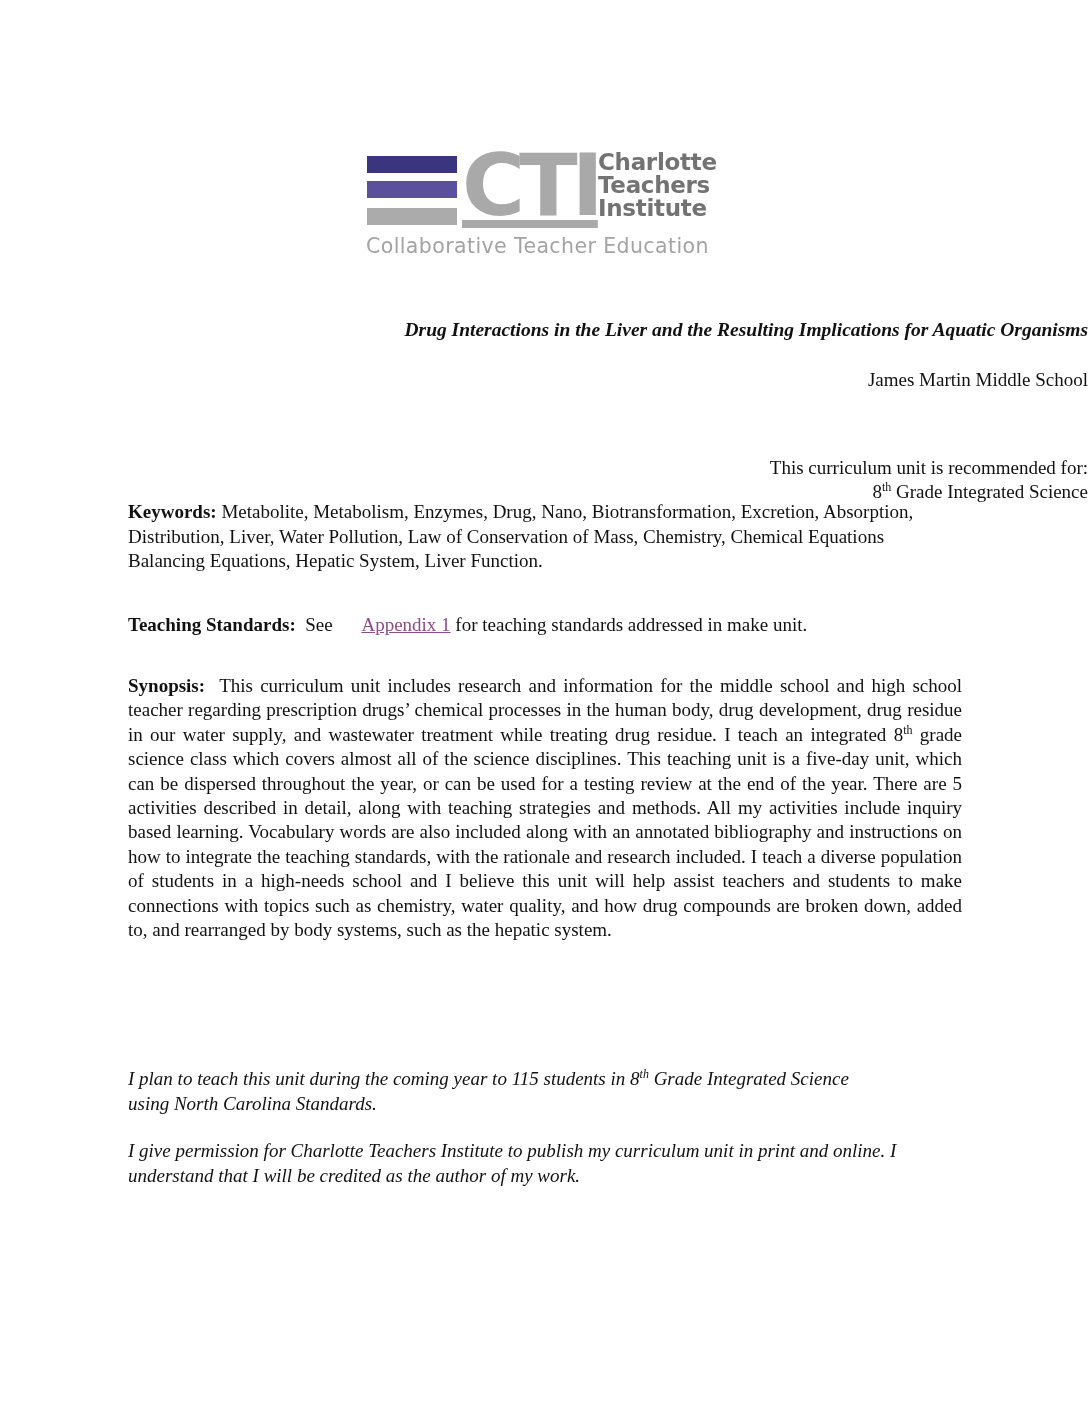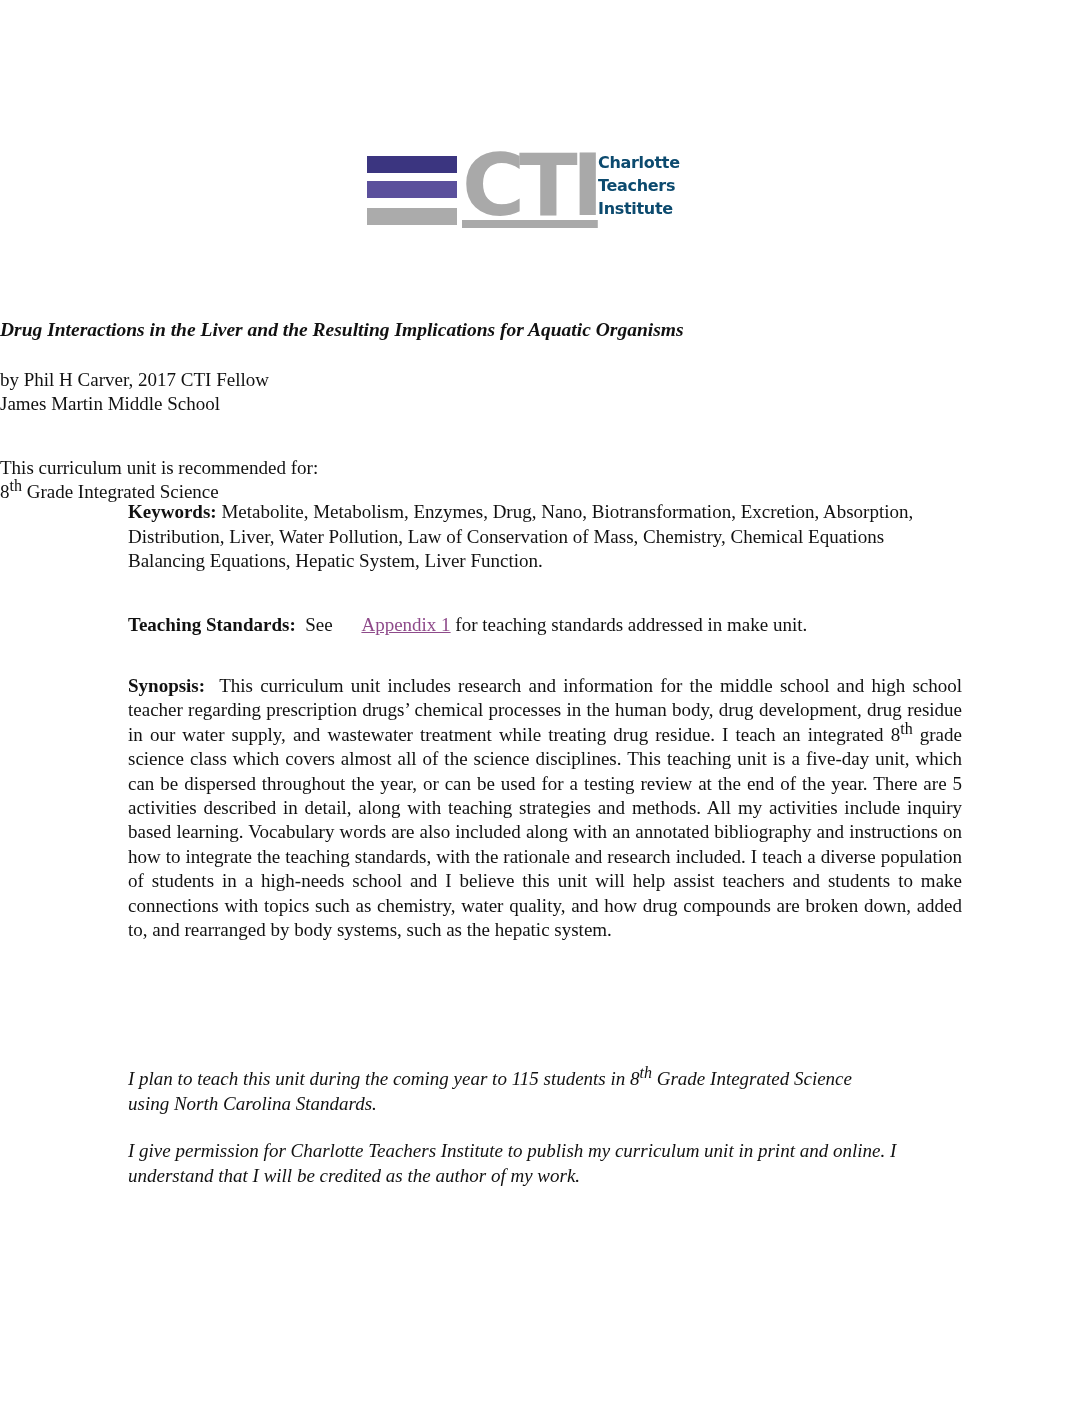--- a/index.html
+++ b/index.html
@@ -9,61 +9,61 @@
 
     
     .logo { position: absolute; left: 362px; top: 148px; width: 360px; height: 115px; }
     .bar { position: absolute; left: 5px; width: 90px; height: 17px; }
     .bar1 { top: 8px; background: #3b3580; }
     .bar2 { top: 33px; background: #5b509c; }
     .bar3 { top: 60px; background: #ababab; }
     .cti { position: absolute; left: 100px; top: -6px; font-family: "DejaVu Sans", "Liberation Sans", sans-serif;
            font-weight: bold; font-size: 86px; letter-spacing: -6px; color: #a9a9a9; line-height: 1; text-decoration: underline; }
     .cti-words { position: absolute; left: 236px; top: 3px; font-family: "DejaVu Sans", "Liberation Sans", sans-serif;
-                 font-weight: bold; font-size: 16px; line-height: 23px; color: #0c4a6e; letter-spacing: -0.3px; }
+                 font-weight: bold; font-size: 23px; line-height: 23px; color: #737373; letter-spacing: -0.3px; }
     .cti-tag { position: absolute; left: 4px; top: 86px; font-family: "DejaVu Sans", "Liberation Sans", sans-serif;
                font-size: 20.5px; color: #a3a3a3; letter-spacing: 0.4px; white-space: nowrap; }
 
-    .center { position: absolute; left: 0; width: 1088px; text-align: left; font-size: 19px; line-height: 24px; }
+    .center { position: absolute; left: 0; width: 1088px; text-align: right; font-size: 19px; line-height: 24px; }
     .title { top: 318px; font-weight: bold; font-style: italic; font-size: 19.5px; }
     .author { top: 368px; }
     .rec { top: 456px; }
 
     .block { position: absolute; left: 128px; width: 834px; font-size: 19px; line-height: 24.5px; }
     .keywords { top: 500px; }
     .standards { top: 613px; }
     .synopsis { top: 674px; text-align: justify; line-height: 24.4px; }
     .plan { top: 1067px; font-style: italic; width: 760px; }
     .perm { top: 1139px; font-style: italic; width: 800px; }
 
     b.label { font-weight: bold; }
     .link { color: #8e4a8a; text-decoration: underline; cursor: pointer; margin-left: 24px; }
-    sup { font-size: 16px; line-height: 0; vertical-align: super; }
+    sup { font-size: 12px; line-height: 0; vertical-align: super; }
   </style>
 </head>
 <body>
 
 <div class="page">
 
   <div class="logo">
     <div class="bar bar1"></div>
     <div class="bar bar2"></div>
     <div class="bar bar3"></div>
     <div class="cti">CTI</div>
     <div class="cti-words">
       <div>Charlotte</div>
       <div>Teachers</div>
       <div>Institute</div>
     </div>
+    <div class="cti-tag">Collaborative Teacher Education</div>
   </div>
 
   <div class="center title">Drug Interactions in the Liver and the Resulting Implications for Aquatic Organisms</div>
 
   <div class="center author">
-    <div>by Phil H Carver, 2017 CTI Fellow</div>
     <div>James Martin Middle School</div>
   </div>
 
   <div class="center rec">
     <div>This curriculum unit is recommended for:</div>
     <div><span>8</span><sup>th</sup><span> Grade Integrated Science</span></div>
   </div>
 
   <div class="block keywords">
     <b class="label">Keywords:</b><span> Metabolite, Metabolism, Enzymes, Drug, Nano, Biotransformation, Excretion, Absorption, Distribution, Liver, Water Pollution, Law of Conservation of Mass, Chemistry, Chemical Equations Balancing Equations, Hepatic System, Liver Function.</span>

